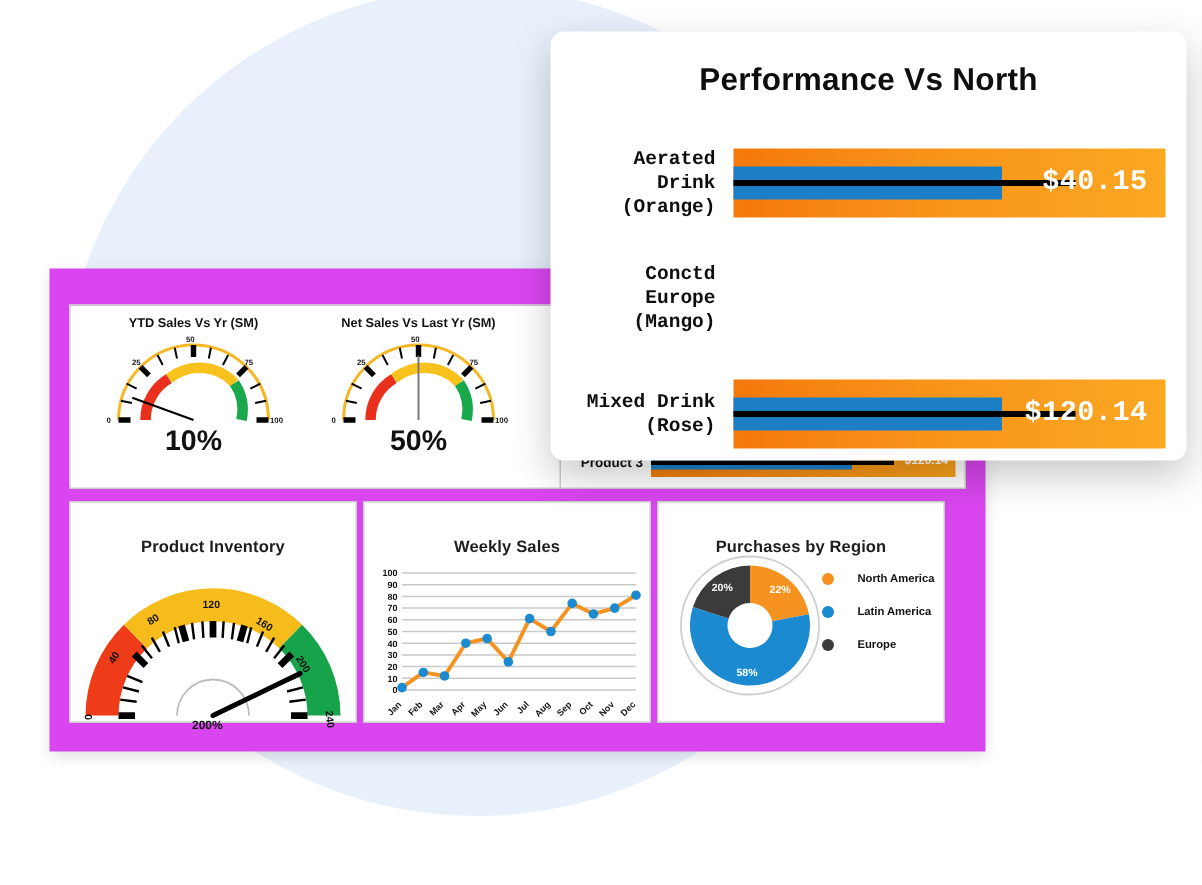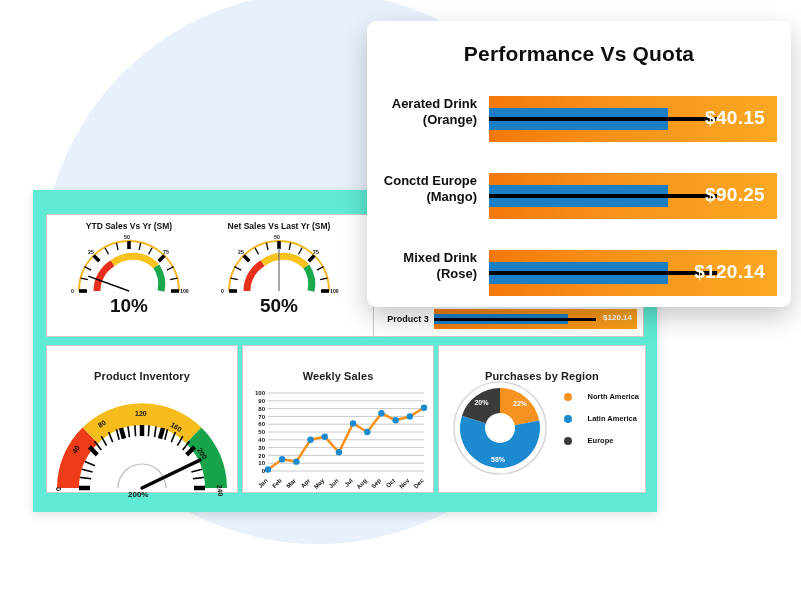--- a/index.html
+++ b/index.html
@@ -15,23 +15,23 @@
     left:42px; top:-8px;
     width:552px; height:552px;
     border-radius:50%;
     background:#e8f1fb;
     z-index:0;
   }
 
   
   #dashboard-panel{
     position:absolute;
-    left:33px; top:190px;
+    left:33px; top:179px;
     width:624px; height:322px;
-    background:#5eead4;
+    background:#d946ef;
     box-shadow:0 3px 10px rgba(0,0,0,.13);
     z-index:2;
   }
 
   .dash-card{
     position:absolute;
     background:#fff;
     border:1px solid #c9c9c9;
     box-sizing:border-box;
   }
@@ -46,21 +46,21 @@
   #card-gauges{ left:13px; top:24px; width:598px; height:123px; }
   .gauge-wrap{ position:absolute; top:6px; width:148px; text-align:center; }
   .gauge-title{ font-size:8.5px; font-weight:bold; color:#111; white-space:nowrap;
                 overflow:hidden; text-overflow:clip; }
   .gauge-svg{ display:block; margin:2px auto 0; }
   .gauge-value{ font-size:19px; font-weight:bold; color:#111; margin-top:-4px;}
 
   
   #card-inventory{ left:13px; top:155px; width:192px; height:148px; }
   #card-weekly{    left:209px; top:155px; width:192px; height:148px; }
-  #card-region{    left:405px; top:155px; width:208px; height:148px; }
+  #card-region{    left:405px; top:155px; width:192px; height:148px; }
   .bottom-title{ font-size:11px; margin-top:24px; }
 
   
   #card-bullet{ left:340px; top:24px; width:271px; height:123px; overflow:hidden;}
   .bullet-row{ position:absolute; left:8px; right:6px; display:flex; align-items:center;text-align:center; }
   .bullet-label{ font-size:9px; font-weight:bold; color:#111; width:52px; flex:none;}
   .bullet-track{ position:relative; flex:1; height:20px;
      background:linear-gradient(90deg,#f07c0a,#f9a01c); }
   .bullet-blue{ position:absolute; left:0; top:5px; height:10px; background:#1c7fc6;}
   .bullet-black{ position:absolute; left:0; top:8.5px; height:3px; background:#000;}
@@ -83,21 +83,21 @@
     font-size:21px;
     font-weight:bold;
     color:#0e0e0e;
     margin-top:21px;
     letter-spacing:.2px;
   }
   .pop-row{
     position:absolute;
     left:10px; right:14px;
     height:52px;
-    display:flex; align-items:flex-start;
+    display:flex; align-items:center;font-family:Liberation Mono, monospace;
   }
   .pop-row-1{ top:75px; }
   .pop-row-2{ top:152px; }
   .pop-row-3{ top:229px; }
   .pop-label{
     width:100px; flex:none; text-align:right; padding-right:12px;
     font-size:13px; font-weight:bold; color:#0e0e0e; line-height:16px;
   }
   .pop-label .sub{ display:block; font-weight:bold; }
   .pop-track{
@@ -382,44 +382,39 @@
       </div>
       <div class="legend-item">
         <span class="legend-dot" style="background:#3b3b3b"></span>
         <span class="legend-text">Europe</span>
       </div>
     </div>
   </div>
 </div>
 
 <div id="popup-card">
-  <div id="popup-title">Performance Vs Quota</div>
+  <div id="popup-title">Performance Vs North</div>
 
   <div class="pop-row pop-row-1">
     <div class="pop-label">
       <span>Aerated Drink</span>
       <span class="sub">(Orange)</span>
     </div>
     <div class="pop-track">
       <div class="pop-blue" style="width:62%"></div>
       <div class="pop-black" style="width:79%"></div>
       <div class="pop-amount">$40.15</div>
     </div>
   </div>
 
   <div class="pop-row pop-row-2">
     <div class="pop-label">
       <span>Conctd Europe</span>
       <span class="sub">(Mango)</span>
     </div>
-    <div class="pop-track">
-      <div class="pop-blue" style="width:62%"></div>
-      <div class="pop-black" style="width:79%"></div>
-      <div class="pop-amount">$90.25</div>
-    </div>
   </div>
 
   <div class="pop-row pop-row-3">
     <div class="pop-label">
       <span>Mixed Drink</span>
       <span class="sub">(Rose)</span>
     </div>
     <div class="pop-track">
       <div class="pop-blue" style="width:62%"></div>
       <div class="pop-black" style="width:79%"></div>

